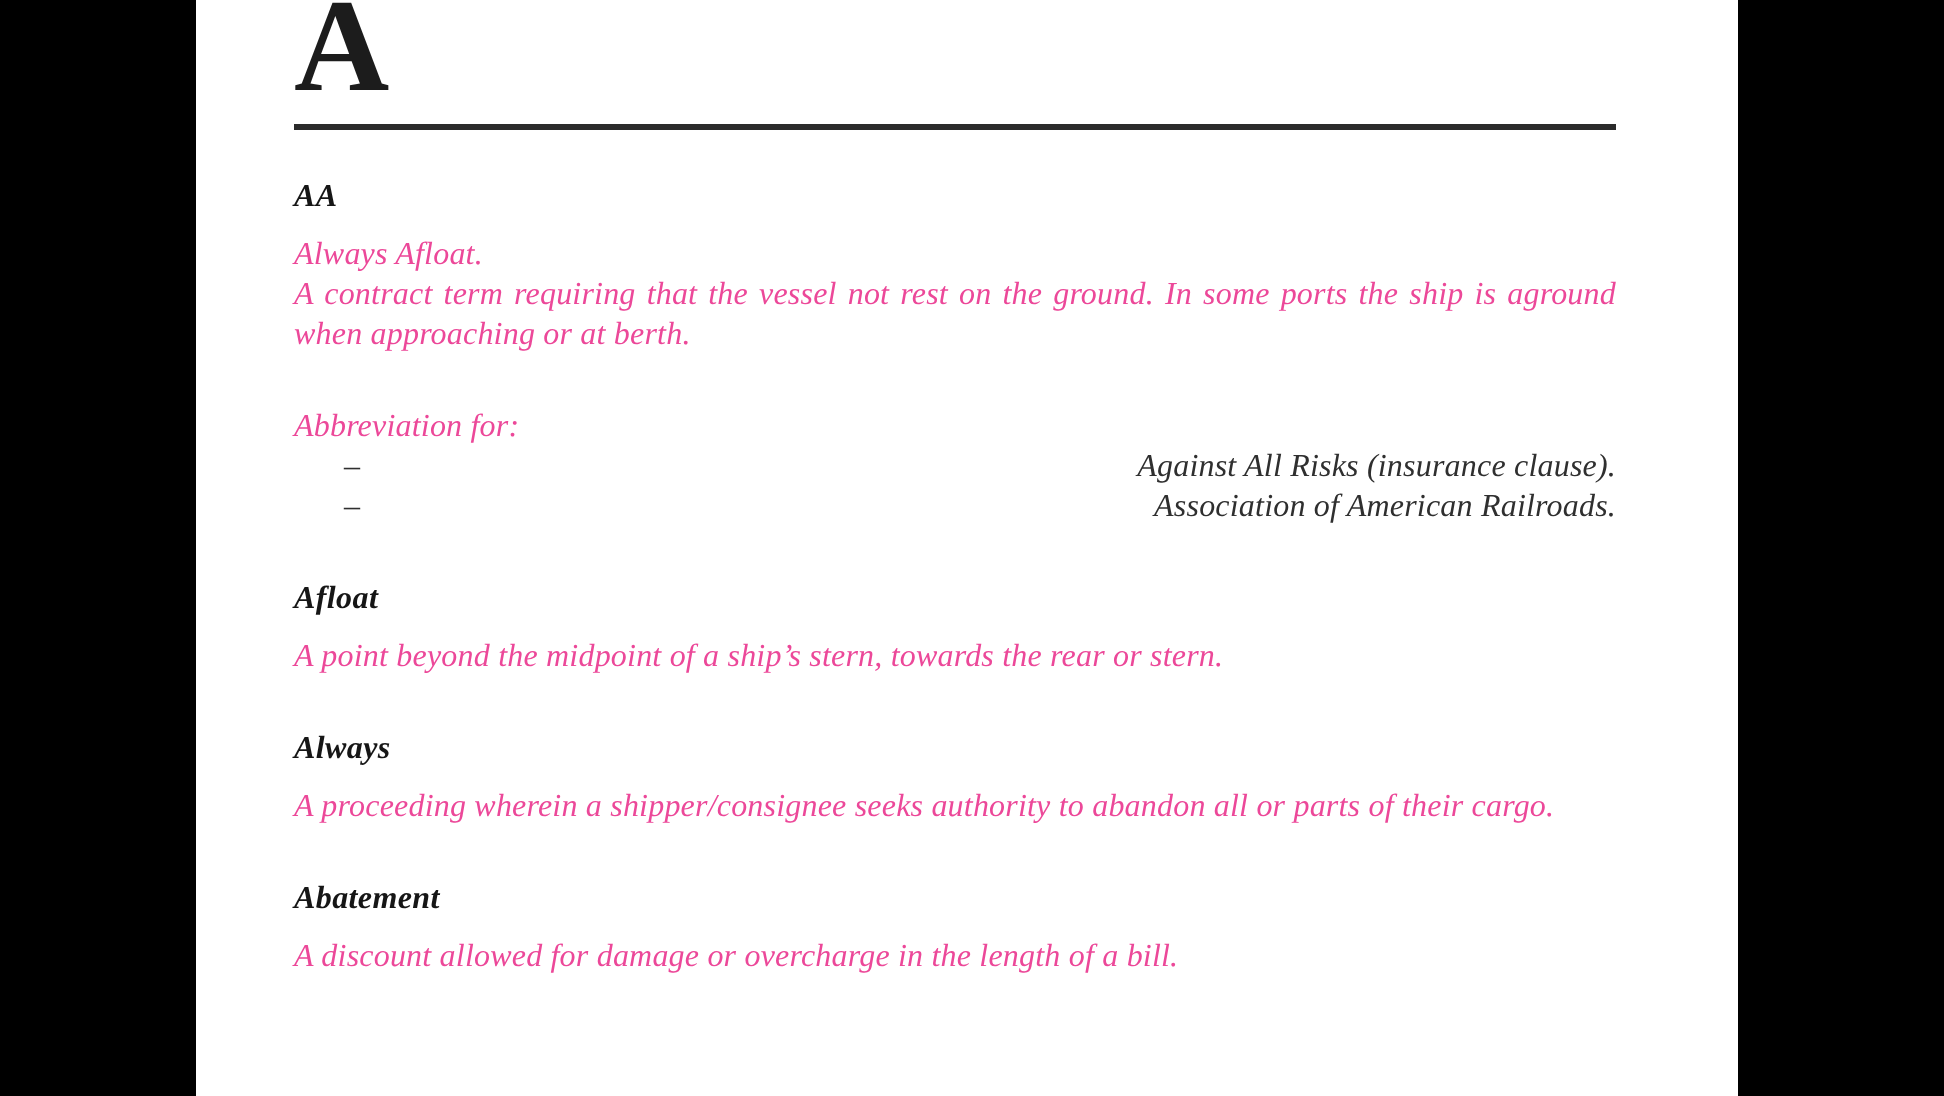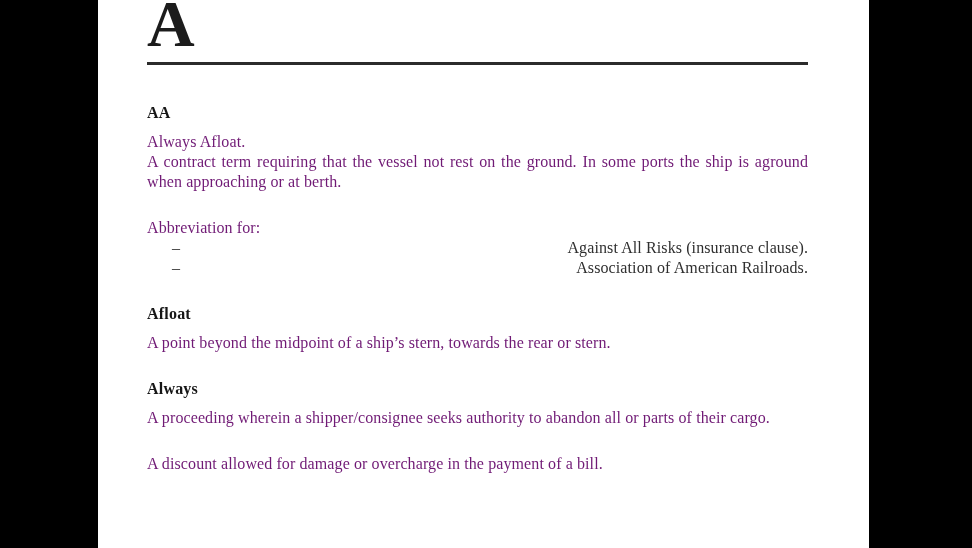--- a/index.html
+++ b/index.html
@@ -31,37 +31,38 @@
     height: 47px;
     color: #1c1c1c;
   }
   .section-rule {
     height: 3px;
     background: #2b2b2b;
     margin-top: 15px;
     width: 100%;
   }
   .entries {
-    margin-top: 38px;
+    margin-top: 24px;
+    font-style: italic;
   }
   .entry {
     margin-bottom: 26px;
   }
   .term {
     font-size: 16px;
     font-weight: 700;
     line-height: 20px;
     color: #161616;
     margin: 0 0 9px 0;
     letter-spacing: 0.2px;
   }
   .body-text {
     font-size: 16px;
     line-height: 20px;
-    color: #701a75;
+    color: #ec4899;
     margin: 0;
     text-align: justify;
     letter-spacing: 0.1px;
   }
   .list-item {
     display: flex;
     padding-left: 25px;
     font-size: 16px;
     line-height: 20px;
     color: #2f2f2f;
@@ -113,18 +114,19 @@
   </div>
 
   <div class="entry">
     <h3 class="term">Always</h3>
     <div>
           <p class="body-text">A proceeding wherein a shipper/consignee seeks authority to abandon all or parts of their cargo.</p>
         </div>
   </div>
 
   <div class="entry">
+    <h3 class="term">Abatement</h3>
     <div>
-          <p class="body-text">A discount allowed for damage or overcharge in the payment of a bill.</p>
+          <p class="body-text">A discount allowed for damage or overcharge in the length of a bill.</p>
         </div>
   </div>
 </div>
 </div>
 
 </body></html>

